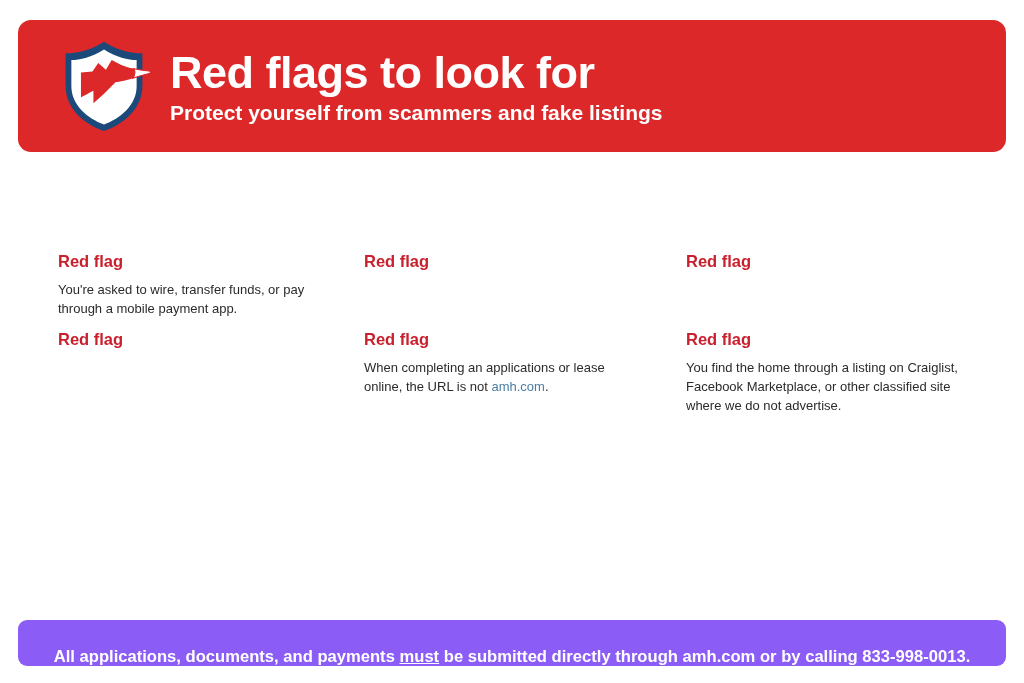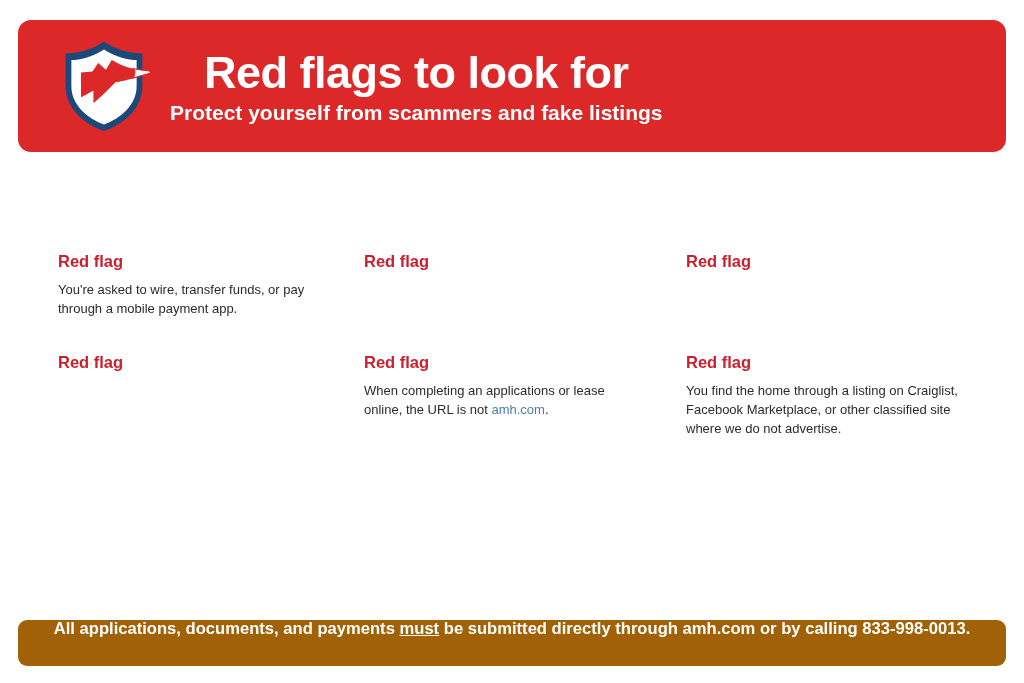--- a/index.html
+++ b/index.html
@@ -34,21 +34,20 @@
     margin-left: 38px;
     margin-right: 18px;
     flex: 0 0 auto;
     display: block;
   }
   .header-text {
     display: flex;
     flex-direction: column;
     justify-content: center;
     margin-top: 2px;
-    align-items: center;
   }
   .header-title {
     color: #ffffff;
     font-size: 45px;
     font-weight: bold;
     line-height: 1.02;
     letter-spacing: -0.5px;
     margin: 0 0 6px 0;
     white-space: nowrap;
   }
@@ -63,21 +62,21 @@
 
   
   .flag-grid {
     position: absolute;
     left: 58px;
     top: 252px;
     width: 930px;
     display: grid;
     grid-template-columns: 306px 322px 302px;
     grid-template-rows: auto auto;
-    row-gap: 35px;
+    row-gap: 12px;
   }
   .flag-card {
     width: 278px;
   }
   .flag-heading {
     color: #c9202e;
     font-size: 16.5px;
     font-weight: bold;
     line-height: 1.2;
     margin: 0 0 8px 0;
@@ -93,24 +92,24 @@
     text-decoration: none;
   }
 
   
   .footer-banner {
     position: absolute;
     left: 18px;
     top: 620px;
     width: 988px;
     height: 46px;
-    background: #a16207;
+    background: #8b5cf6;
     border-radius: 9px;
     display: flex;
-    align-items: flex-start;
+    align-items: flex-end;
     justify-content: center;
     box-sizing: border-box;
   }
   .footer-text {
     color: #ffffff;
     font-size: 16.6px;
     font-weight: bold;
     line-height: 1.1;
     white-space: nowrap;
     text-align: center;

